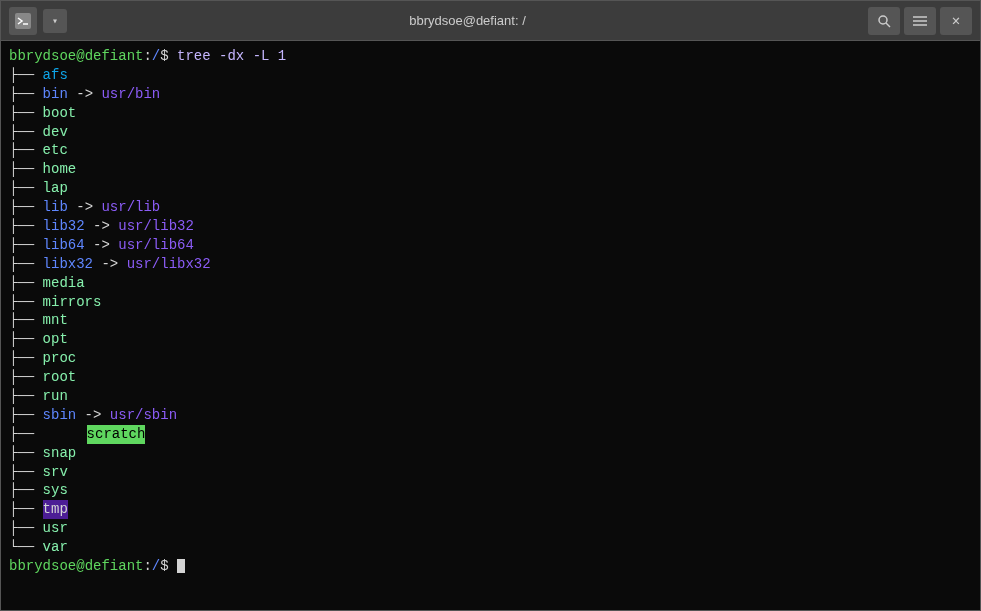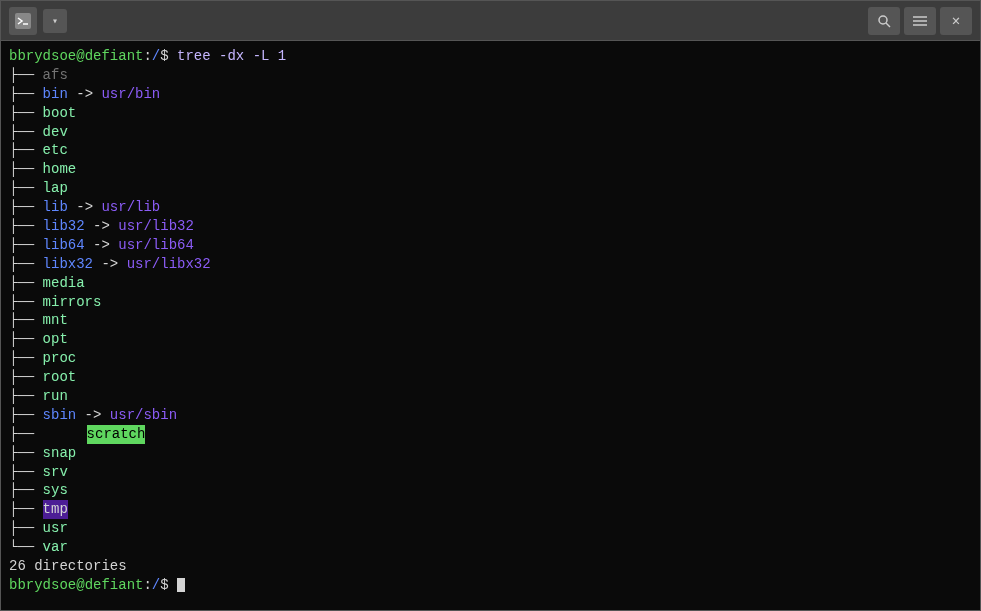--- a/index.html
+++ b/index.html
@@ -135,21 +135,21 @@
 
     .cmd-text {
       color: #c4b5fd;
     }
 
     .tree-branch {
       color: #d4d4d4;
     }
 
     .tree-dir {
-      color: #737373;
+      color: #0ea5e9;
       font-family: Liberation Mono, monospace;
     }
 
     .tree-link-dir {
       color: #5f87ff;
     }
 
     .tree-arrow {
       color: #d4d4d4;
     }
@@ -198,20 +198,21 @@
     <div class="titlebar-left">
       <div class="titlebar-icon">
         <svg width="16" height="16" viewBox="0 0 16 16" fill="none">
           <rect width="16" height="16" rx="2" fill="#888"></rect>
           <path d="M3 5 L7 8 L3 11" stroke="#fff" stroke-width="1.5" fill="none"></path>
           <line x1="8" y1="11" x2="13" y2="11" stroke="#fff" stroke-width="1.5"></line>
         </svg>
       </div>
       <div class="titlebar-dropdown">▾</div>
     </div>
+    <div class="titlebar-title">bbrydsoe@defiant: /</div>
     <div class="titlebar-right">
       <div class="titlebar-btn">
         <svg width="14" height="14" viewBox="0 0 14 14" fill="none">
           <circle cx="6" cy="6" r="4" stroke="#ccc" stroke-width="1.5"></circle>
           <line x1="9" y1="9" x2="13" y2="13" stroke="#ccc" stroke-width="1.5"></line>
         </svg>
       </div>
       <div class="titlebar-btn">
         <svg width="14" height="10" viewBox="0 0 14 10" fill="none">
           <line x1="0" y1="1" x2="14" y2="1" stroke="#ccc" stroke-width="1.5"></line>
@@ -249,19 +250,18 @@
     <div class="line"><span class="tree-branch">├── </span><span class="tree-plain">run</span></div>
     <div class="line"><span class="tree-branch">├── </span><span class="tree-link-dir">sbin</span><span class="tree-arrow"> -&gt; </span><span class="tree-link-target">usr/sbin</span></div>
     <div class="line"><span class="tree-branch">├── </span><span class="highlight-green">scratch</span></div>
     <div class="line"><span class="tree-branch">├── </span><span class="tree-plain">snap</span></div>
     <div class="line"><span class="tree-branch">├── </span><span class="tree-plain">srv</span></div>
     <div class="line"><span class="tree-branch">├── </span><span class="tree-plain">sys</span></div>
     <div class="line"><span class="tree-branch">├── </span><span class="highlight-olive">tmp</span></div>
     <div class="line"><span class="tree-branch">├── </span><span class="tree-plain">usr</span></div>
     <div class="line"><span class="tree-branch">└── </span><span class="tree-plain">var</span></div>
 
-    <div class="line"><span class="summary-text">26 directories</span></div>
 
     <div class="line">
       <span class="prompt-user">bbrydsoe</span><span class="prompt-at">@</span><span class="prompt-host">defiant</span><span class="prompt-colon">:</span><span class="prompt-path">/</span><span class="prompt-dollar">$ </span><span class="cursor"></span>
     </div>
   </div>
 </div>
 
 </body></html>

